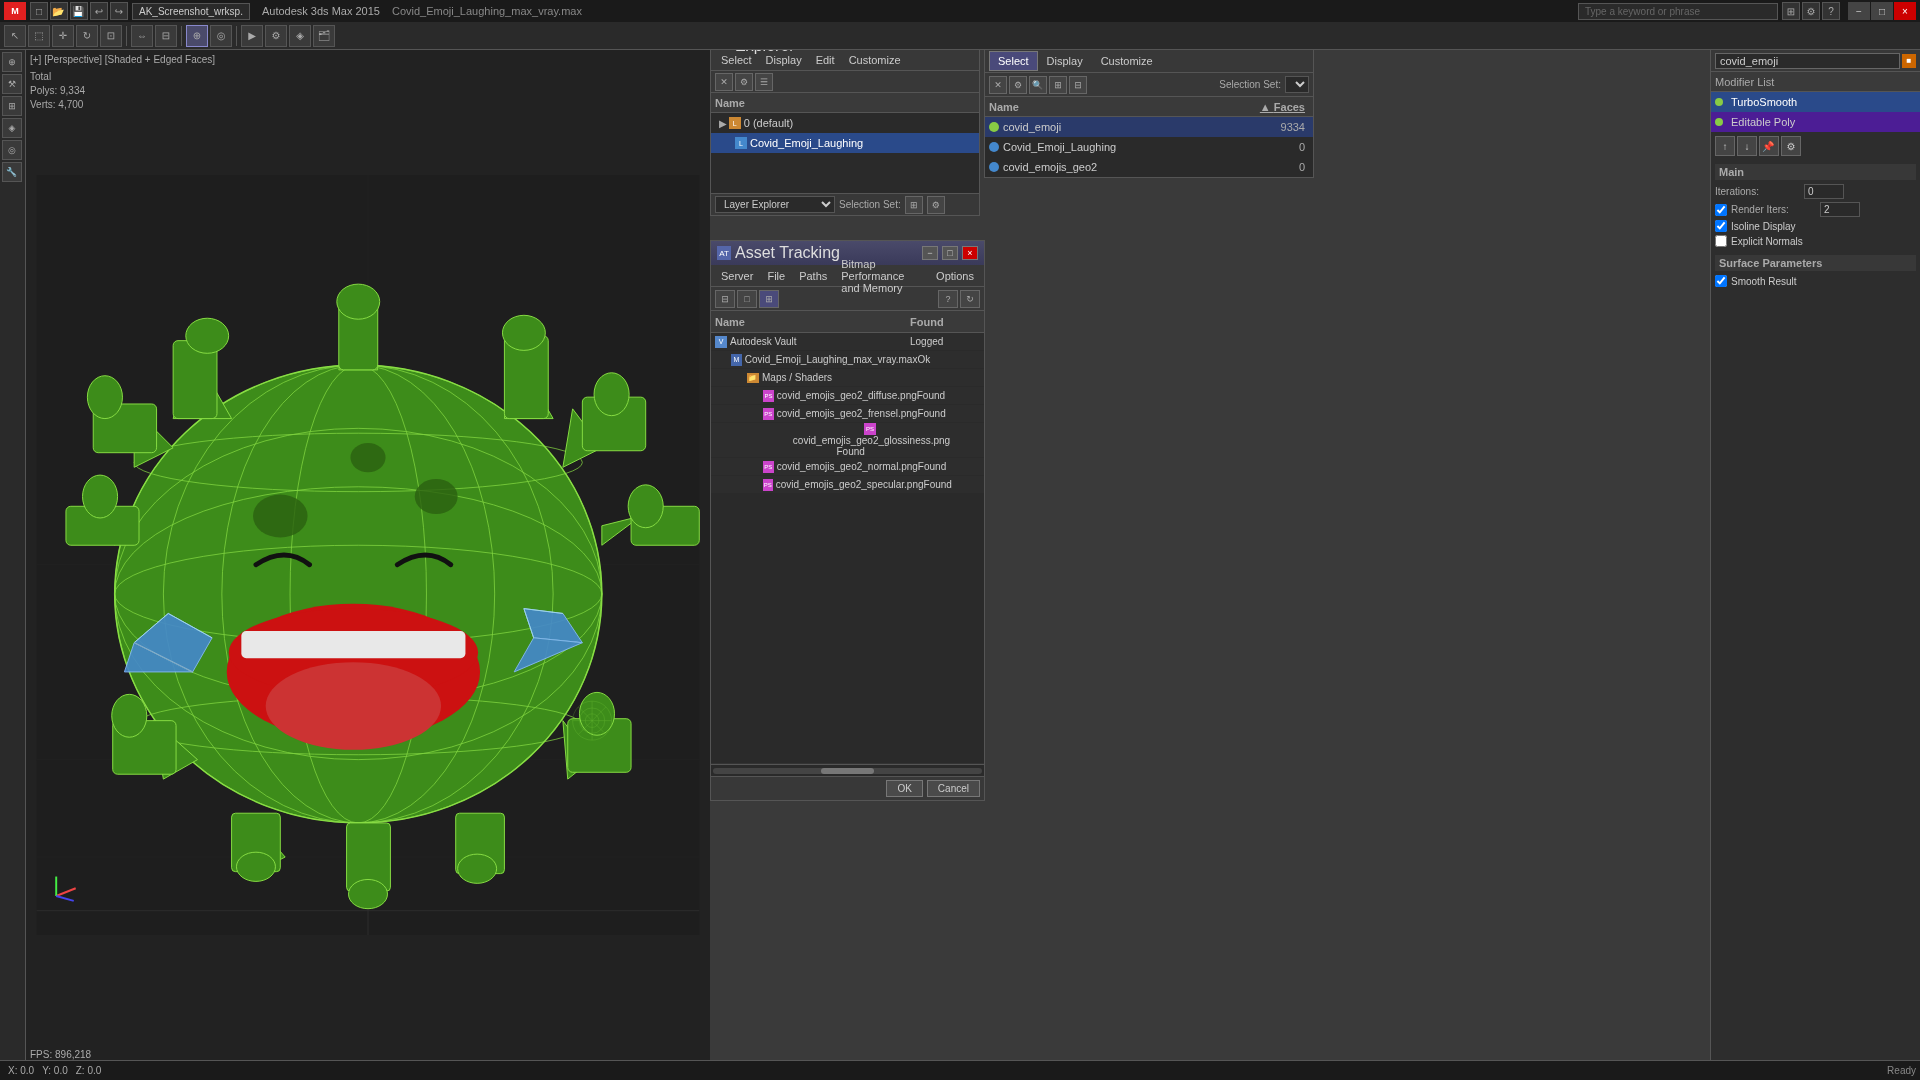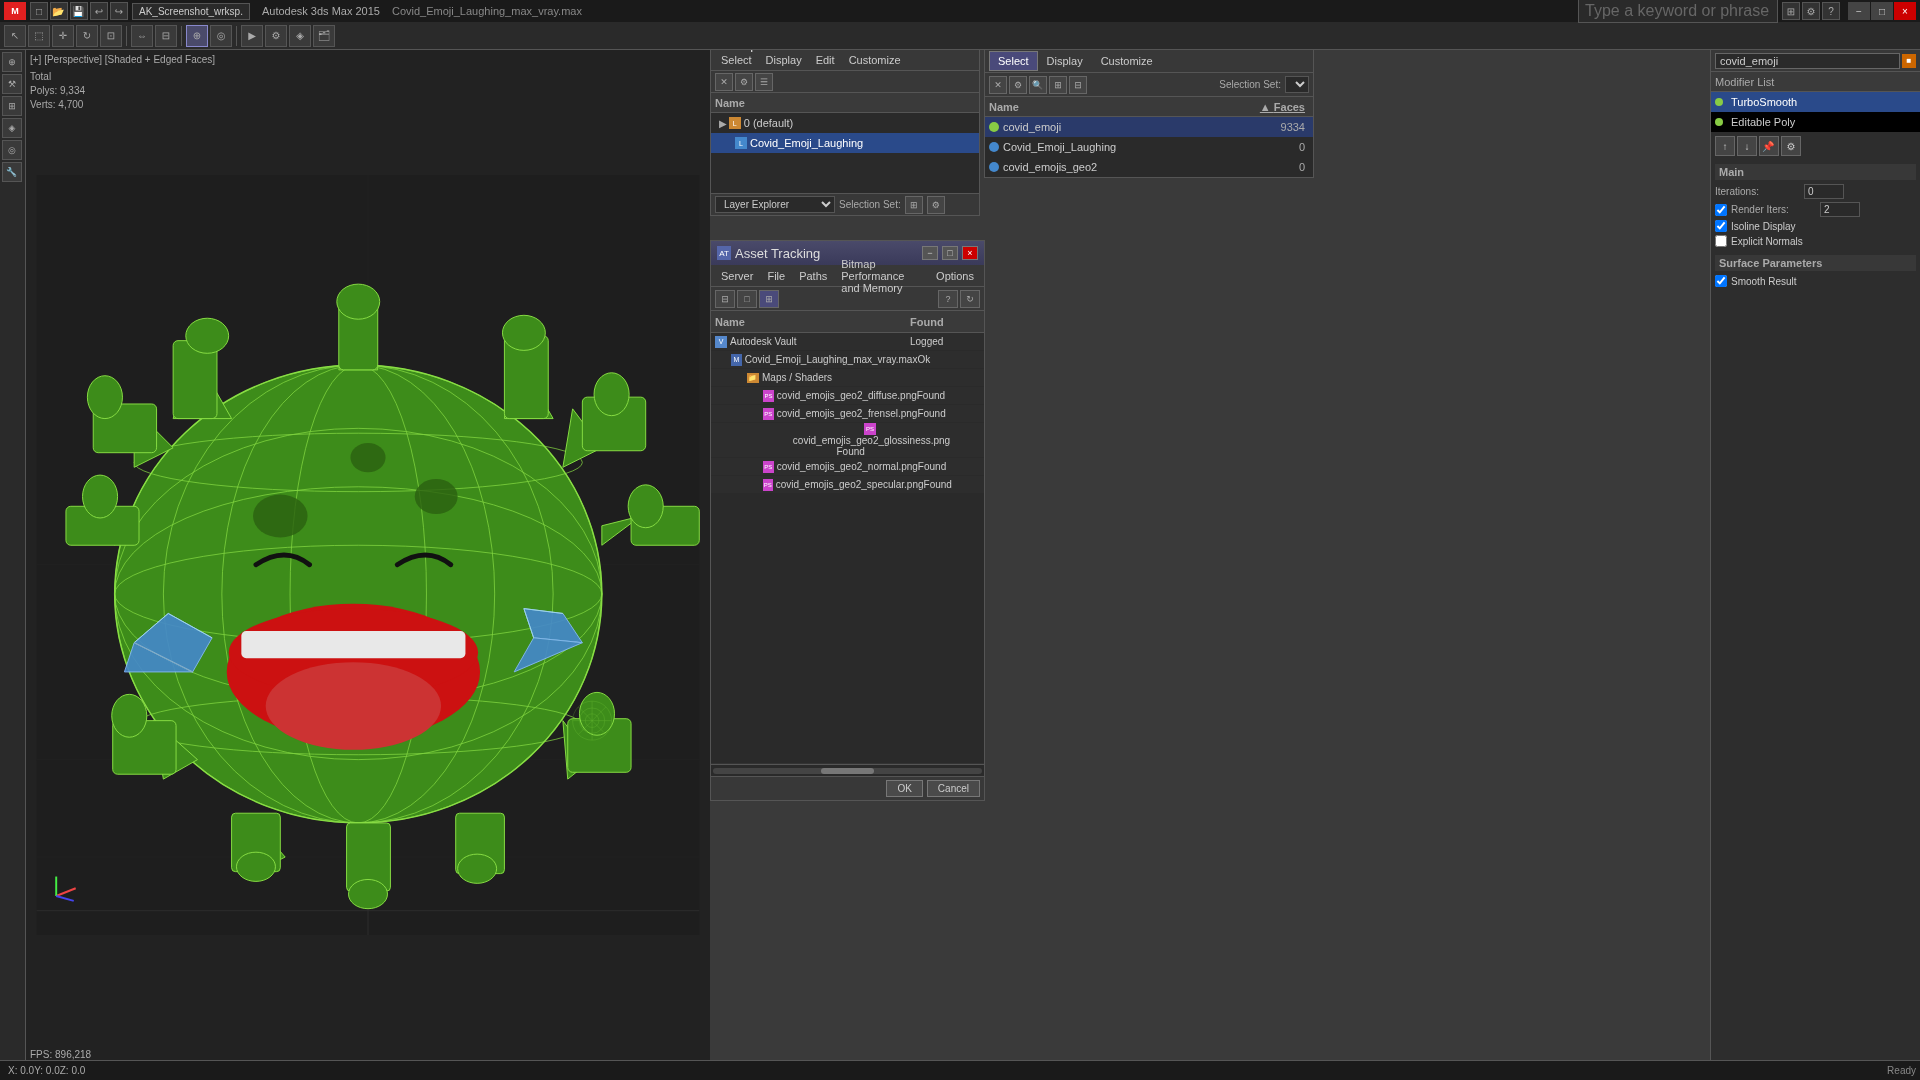--- a/index.html
+++ b/index.html
@@ -50,21 +50,21 @@
       padding: 2px 6px;
       color: #ccc;
       font-size: 10px;
     }
     .top-bar-search {
       margin-left: auto;
       background: #2a2a2a;
       border: 1px solid #555;
       padding: 2px 6px;
       color: #888;
-      font-size: 16px;
+      font-size: 10px;
       width: 200px;
     }
     .top-bar-right-icons {
       display: flex; gap: 2px;
     }
     .window-controls {
       display: flex; gap: 1px; margin-left: 4px;
     }
     .win-btn {
       width: 22px; height: 18px;
@@ -155,21 +155,21 @@
       cursor: move;
     }
     .panel-title-icon {
       width: 14px; height: 14px;
       background: #5566aa;
       display: flex; align-items: center; justify-content: center;
       font-size: 8px; color: white;
     }
     .panel-title-text {
       color: #ddd;
-      font-size: 13px;
+      font-size: 16px;
       flex: 1;
     }
     .panel-btn {
       width: 16px; height: 14px;
       background: #555;
       border: 1px solid #777;
       display: flex; align-items: center; justify-content: center;
       font-size: 9px; color: #ccc; cursor: pointer;
     }
     .panel-btn.close-btn { background: #c00; color: white; }
@@ -363,21 +363,21 @@
       height: 20px;
       background: #3a3a3a;
       display: flex;
       align-items: center;
       padding: 0 4px;
       border-bottom: 1px solid #555;
       font-size: 11px;
       color: #aaa;
     }
     .modifier-list {
-      background: #000000;
+      background: #4c1d95;
     }
     .modifier-item {
       height: 20px;
       display: flex;
       align-items: center;
       padding: 0 4px;
       gap: 4px;
       font-size: 11px;
       color: #ccc;
       cursor: pointer;
@@ -571,21 +571,21 @@
       display: flex;
       align-items: center;
       padding: 0 4px;
       gap: 4px;
       border-top: 1px solid #555;
       z-index: 200;
     }
 
     
     .coord-display {
-      display: flex; margin-left: 4px; align-items: flex-end;
+      display: flex; gap: 8px; margin-left: 4px; align-items: flex-end;
     }
     .coord-item {
       font-size: 10px;
       color: #aaa;
     }
 
     
     .main-toolbar {
       position: absolute;
       top: 22px; left: 0; right: 0;

